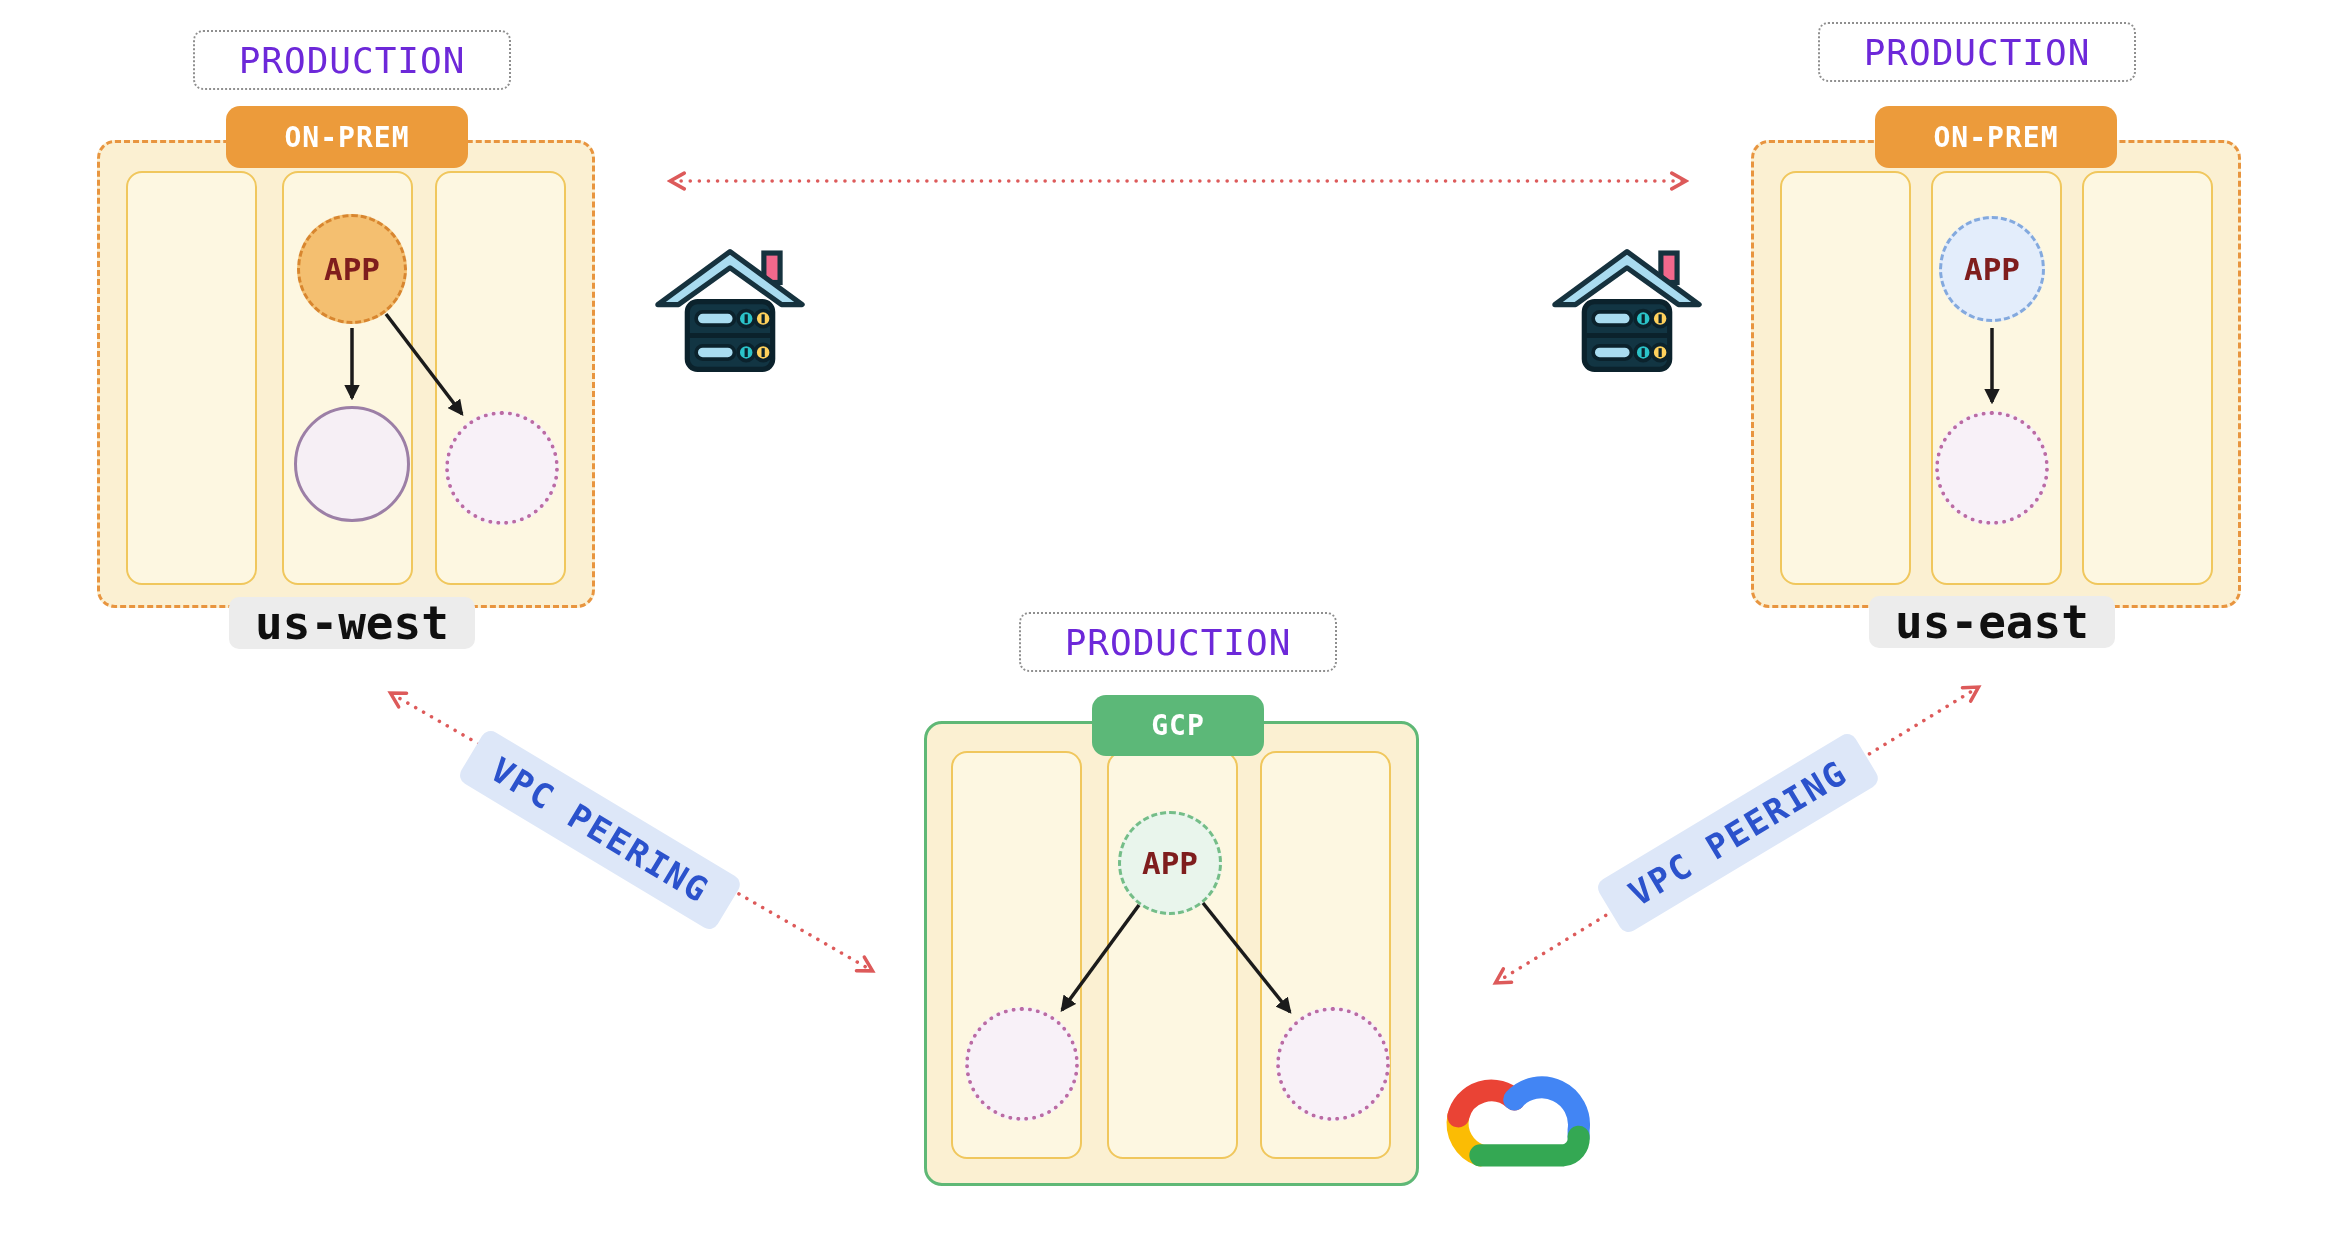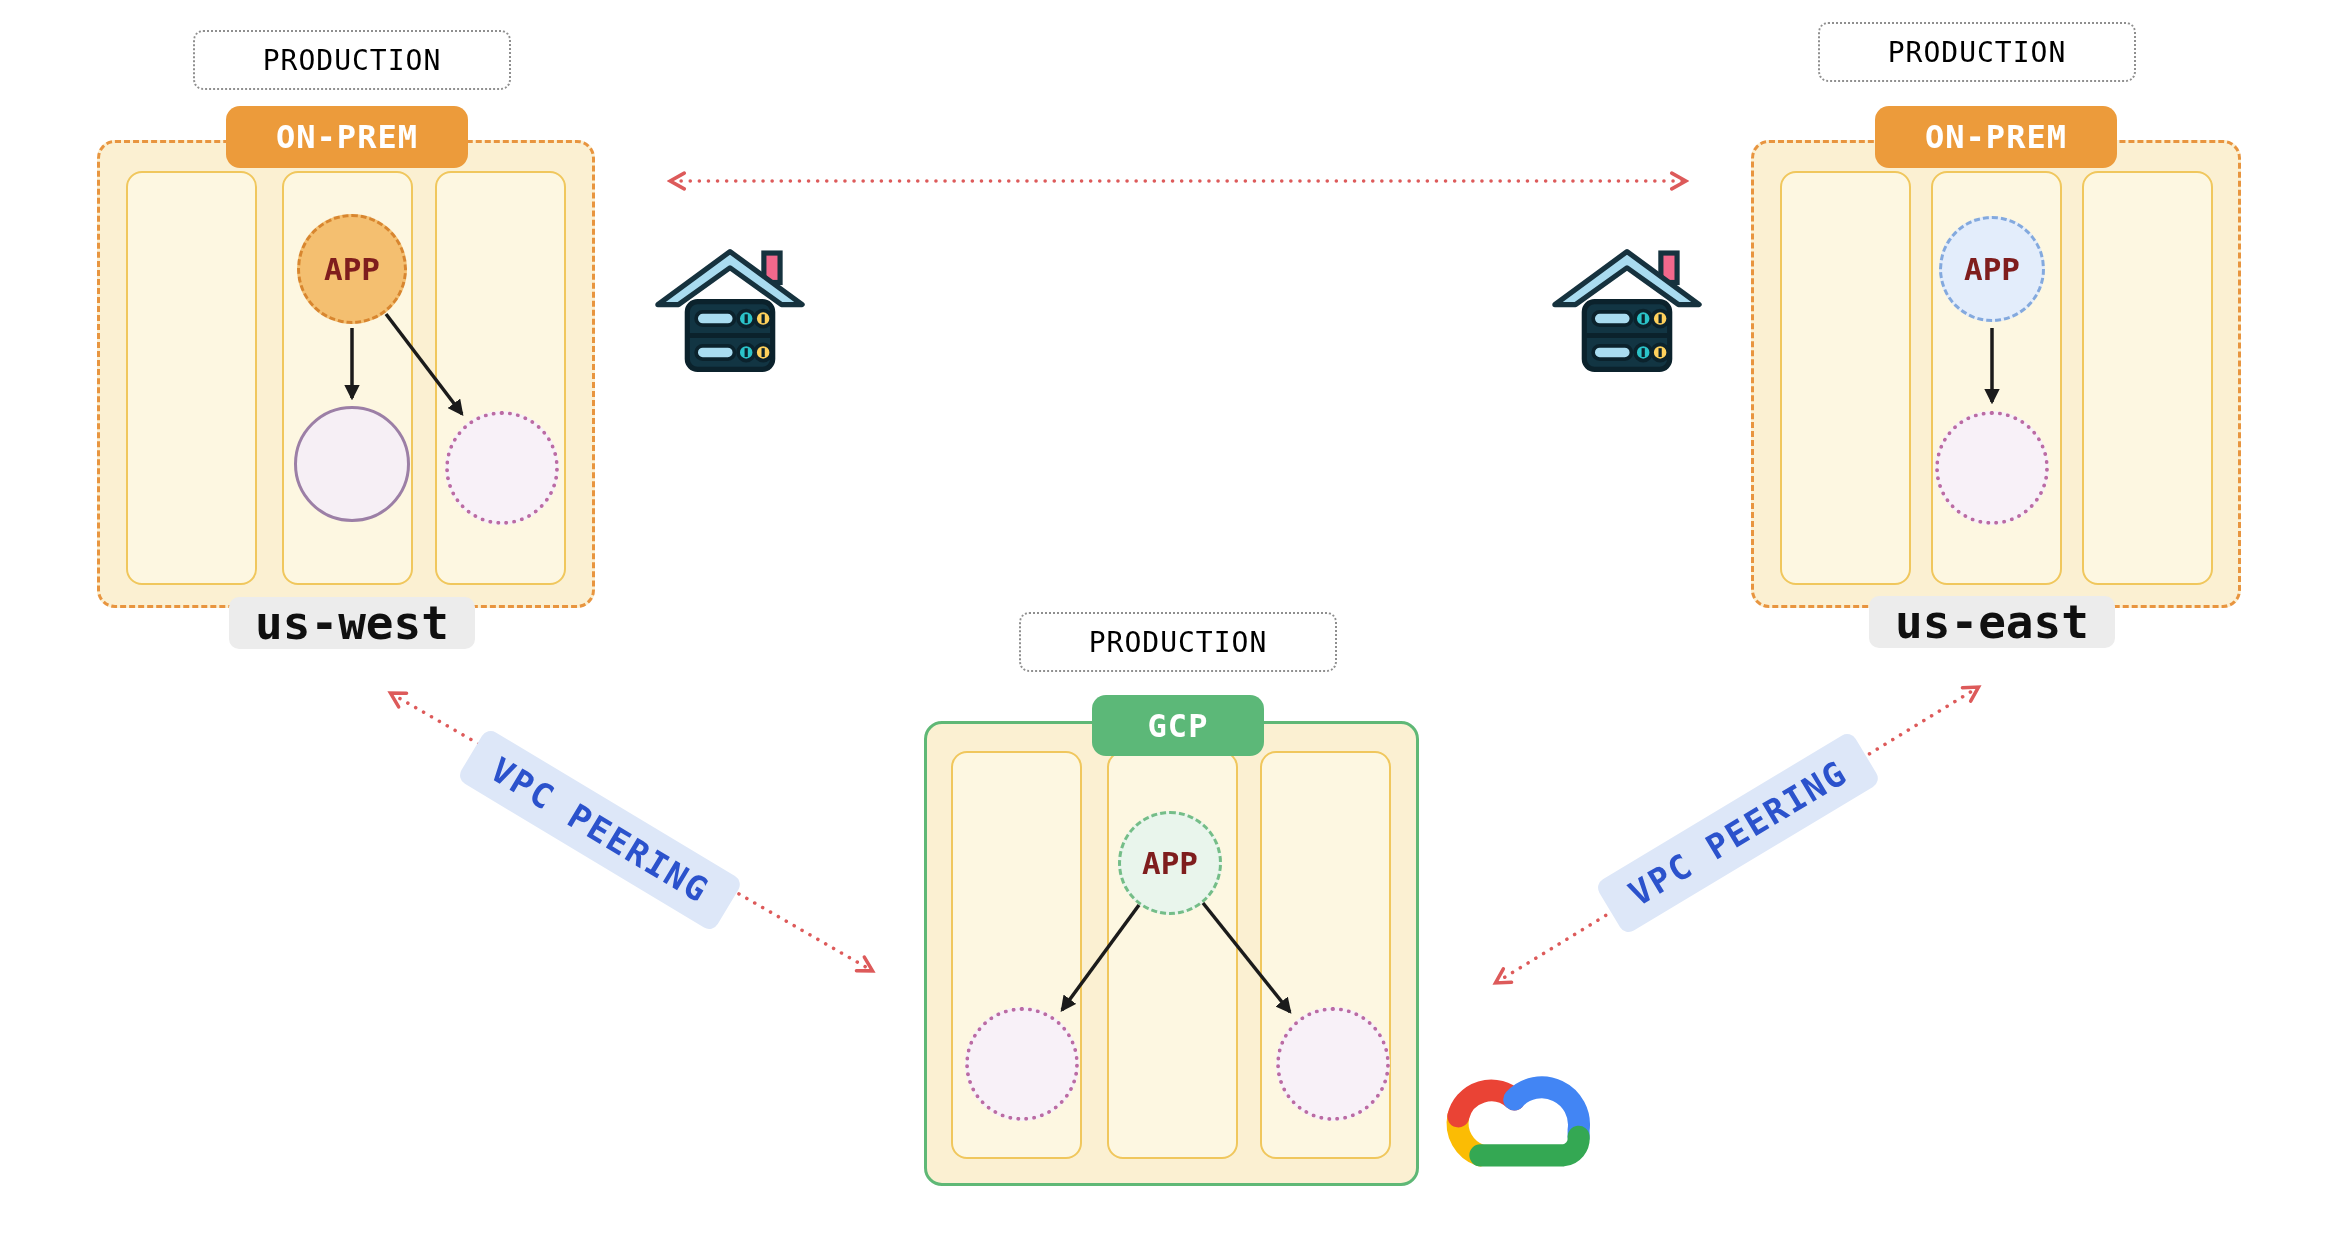--- a/index.html
+++ b/index.html
@@ -13,31 +13,31 @@
     overflow: hidden;
   }
 
   
   .env-tag {
     position: absolute;
     background: #ffffff;
     border: 2.5px dotted #8f8f8f;
     border-radius: 10px;
     display: flex; align-items: center; justify-content: center;
-    font-size: 28px; letter-spacing: 1px; color: #000000;
+    font-size: 36px; letter-spacing: 1px; color: #6d28d9;
     z-index: 3;
   }
   .env-west    { left: 193px;  top: 30px;  width: 318px; height: 60px; }
   .env-east    { left: 1818px; top: 22px;  width: 318px; height: 60px; }
   .env-central { left: 1019px; top: 612px; width: 318px; height: 60px; }
 
   
   .badge {
     position: absolute;
-    color: #ffffff; font-weight: bold; font-size: 32px; letter-spacing: 1px;
+    color: #ffffff; font-weight: bold; font-size: 28px; letter-spacing: 1px;
     display: flex; align-items: center; justify-content: center;
     border-radius: 14px;
     z-index: 3;
   }
   .badge-onprem { background: #EC9B3B; }
   .badge-gcp    { background: #5CB878; }
   .badge-west    { left: 226px;  top: 106px; width: 242px; height: 62px; }
   .badge-east    { left: 1875px; top: 106px; width: 242px; height: 62px; }
   .badge-central { left: 1092px; top: 695px; width: 172px; height: 61px; }
 

